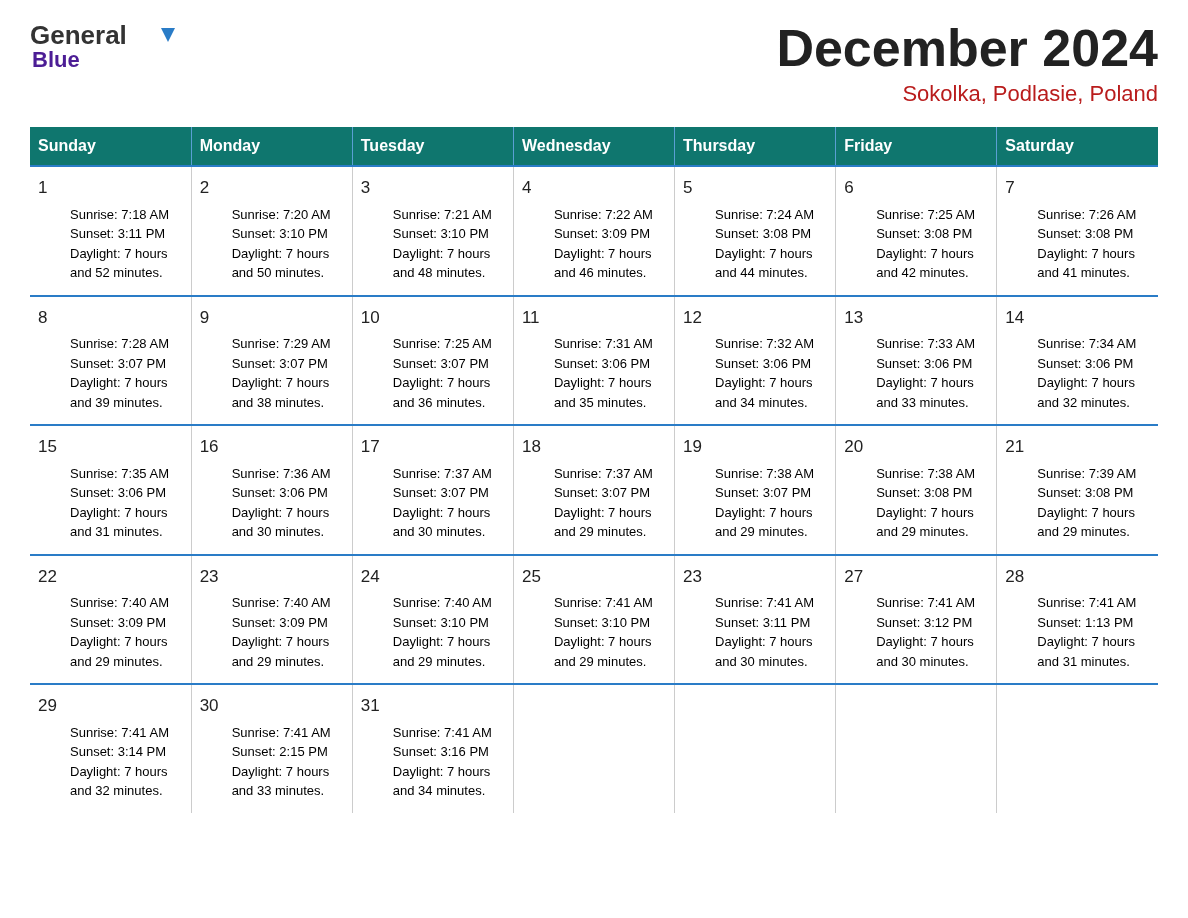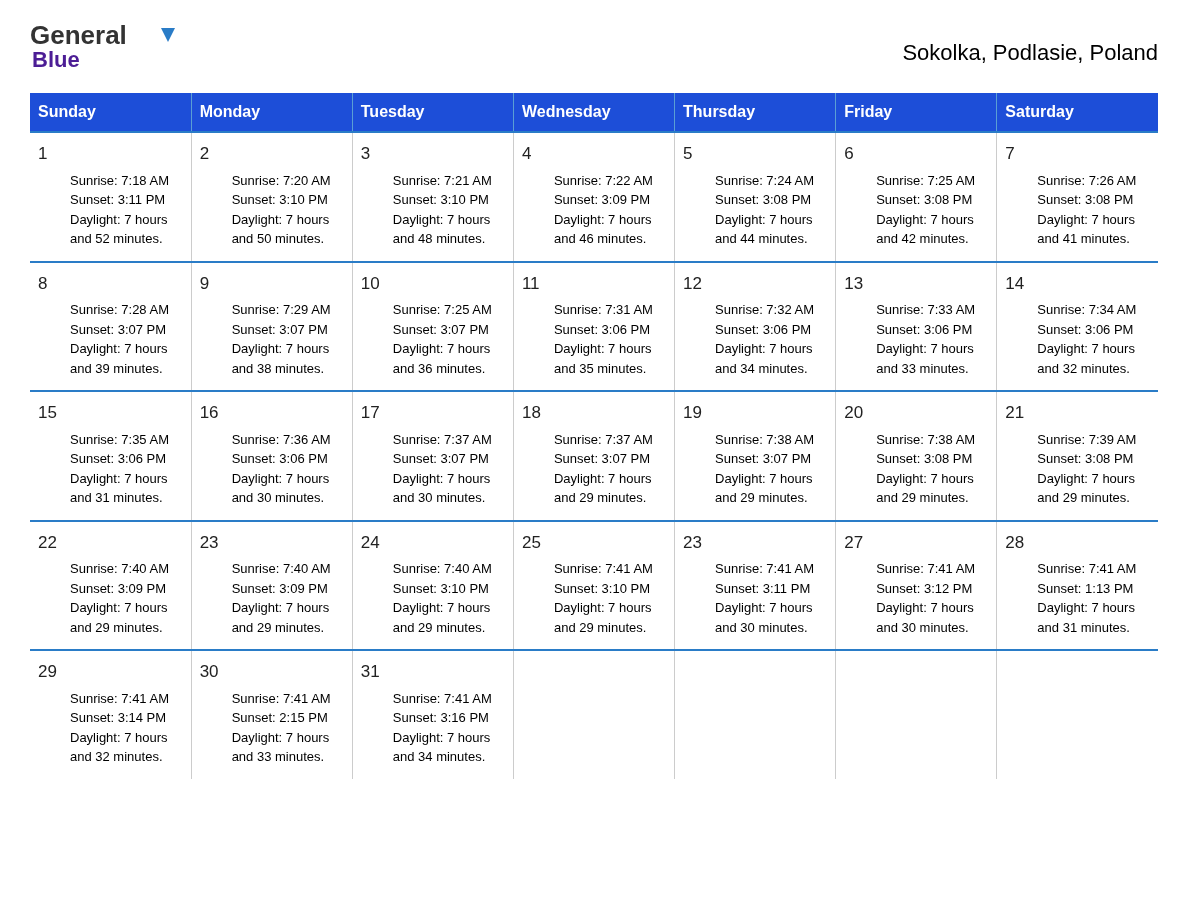--- a/index.html
+++ b/index.html
@@ -26,30 +26,30 @@
       text-align: right;
     }
     .month-title {
       font-size: 52px;
       font-weight: bold;
       color: #222;
       line-height: 1.1;
     }
     .location-title {
       font-size: 22px;
-      color: #000000;
-      margin-top: 20px;
+      color: #b91c1c;
+      margin-top: 4px;
     }
     table {
       width: 100%;
       border-collapse: collapse;
       table-layout: fixed;
     }
     thead tr {
-      background: #1d4ed8;
+      background: #0f766e;
       color: #fff;
       margin-left: 32px;
     }
     thead th {
       padding: 10px 8px;
       font-size: 16px;
       font-weight: bold;
       text-align: left;
       border-right: 1px solid #5a9fd4;
     }
@@ -90,20 +90,21 @@
   <div class="logo">
   <div style="display:flex;align-items:center;gap:28px;">
     <span style="font-size:26px;font-weight:bold;color:#333;">General</span>
     <svg width="22" height="22" viewBox="0 0 22 22" style="margin-left:2px;margin-bottom:2px;">
       <polygon points="4,4 18,4 11,18" fill="#2a7cc7"></polygon>
     </svg>
   </div>
   <div style="color:#4c1d95;font-size:22px;font-weight:bold;margin-top:-4px;margin-left:2px;">Blue</div>
 </div>
   <div class="title-area">
+    <div class="month-title">December 2024</div>
     <div class="location-title">Sokolka, Podlasie, Poland</div>
   </div>
 </div>
 
 <table>
   <thead>
     <tr>
       <th>Sunday</th>
       <th>Monday</th>
       <th>Tuesday</th>

